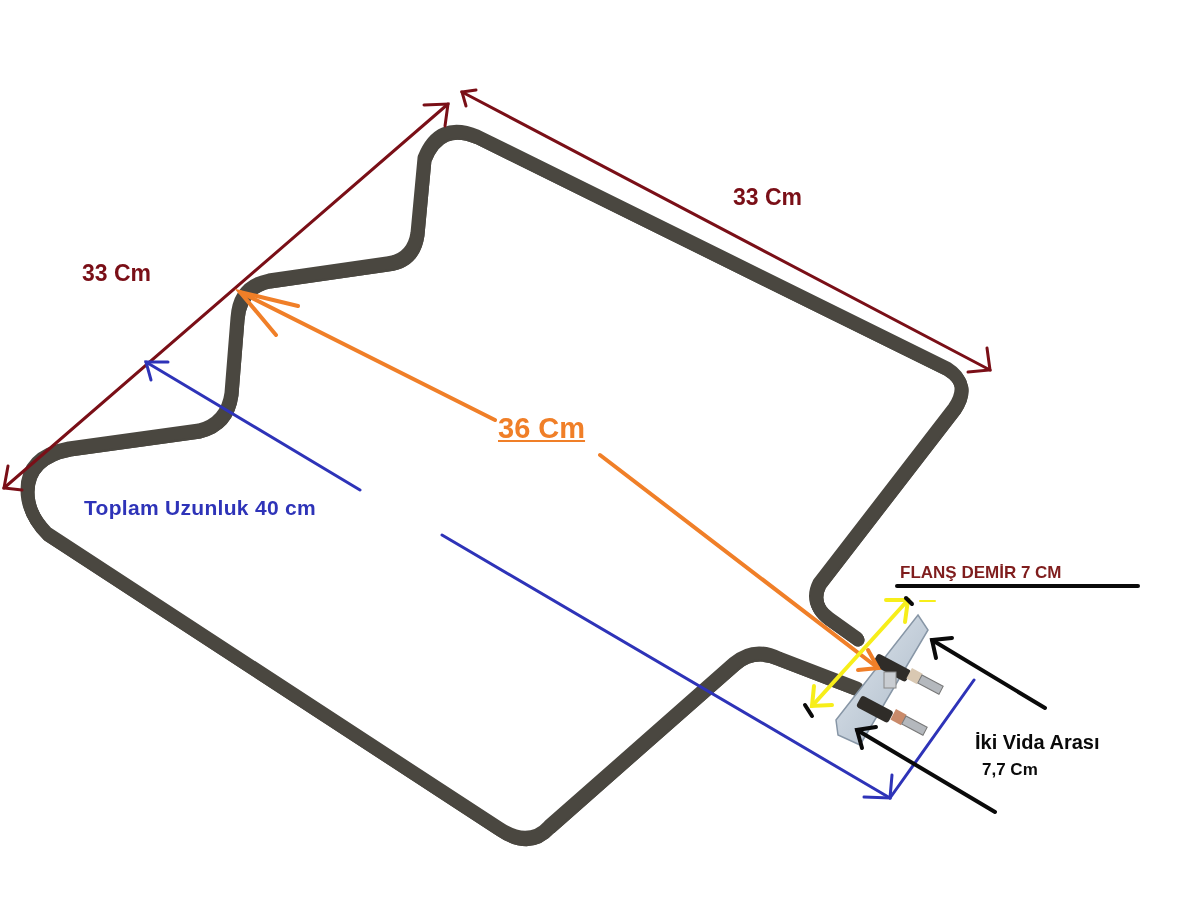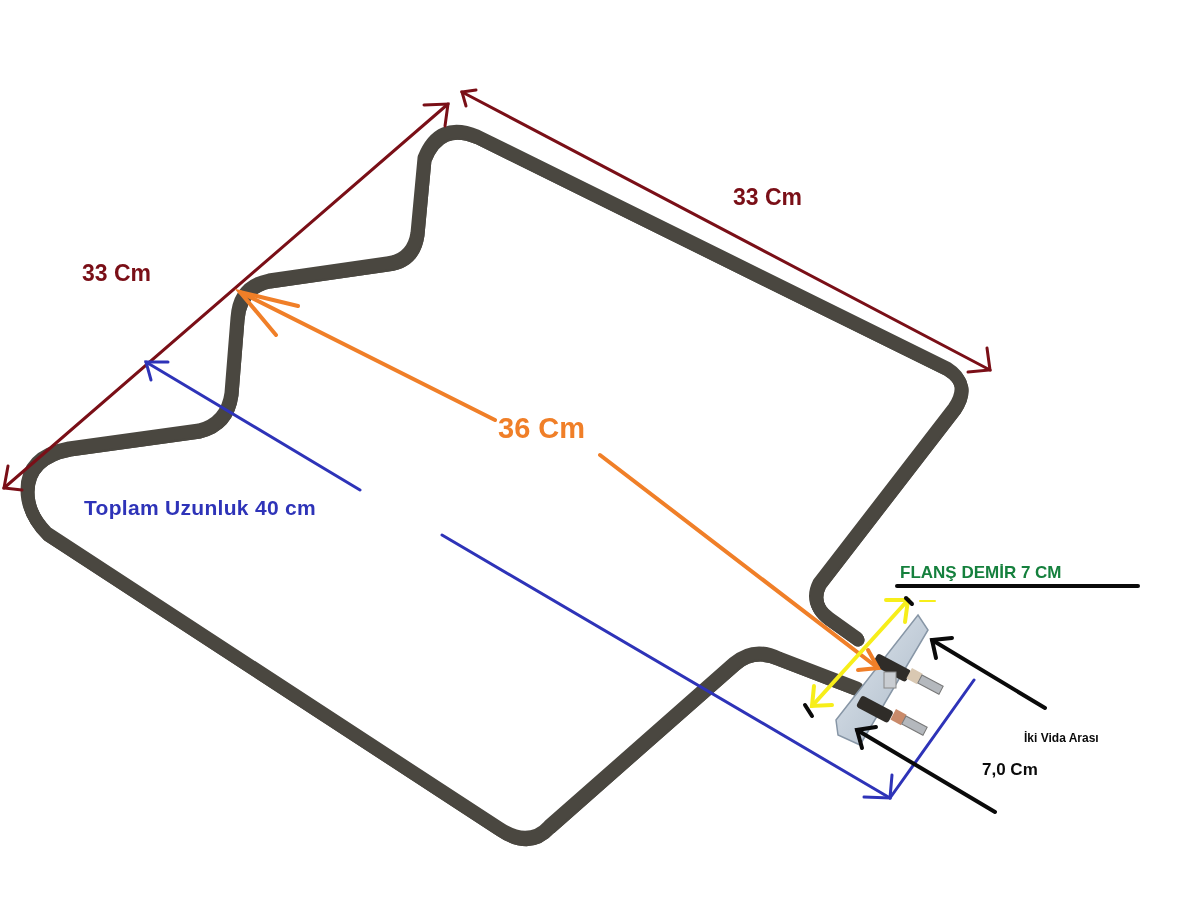--- a/index.html
+++ b/index.html
@@ -1,24 +1,24 @@
 <!DOCTYPE html>
 <html><head>
   <meta charset="utf-8">
   <style>
     html, body { margin: 0; padding: 0; background: #ffffff; }
     body { width: 1180px; height: 920px; overflow: hidden; position: relative; font-family: "Liberation Sans", "DejaVu Sans", sans-serif; }
     #canvas { position: absolute; left: 0; top: 0; width: 1180px; height: 920px; }
     .lbl { position: absolute; font-weight: bold; white-space: nowrap; font-family: "Liberation Sans", "DejaVu Sans", sans-serif; }
     #lbl-top { left: 733px; top: 184px; font-size: 23px; }
     #lbl-left { left: 82px; top: 260px; font-size: 23px; }
-    #lbl-diag { left: 498px; top: 412px; font-size: 29px; }
+    #lbl-diag { left: 498px; top: 412px; font-size: 29px; text-decoration: underline; }
     #lbl-total { left: 84px; top: 496px; font-size: 21px; letter-spacing: 0.3px; }
     #lbl-flange { left: 900px; top: 563px; font-size: 17px; }
-    #lbl-screw1 { left: 1024px; top: 731px; font-size: 12px; }
+    #lbl-screw1 { left: 975px; top: 731px; font-size: 20px; }
     #lbl-screw2 { left: 982px; top: 760px; font-size: 17px; }
   </style>
 </head>
 <body>
 
 <svg id="canvas" viewBox="0 0 1180 920" xmlns="http://www.w3.org/2000/svg">
   <defs>
     <linearGradient id="plateGrad" x1="0" y1="0" x2="1" y2="1">
       <stop offset="0" stop-color="#e1e8ef"></stop>
       <stop offset="1" stop-color="#a9b7c6"></stop>
@@ -96,15 +96,15 @@
     <polyline points="952,638 932,640 936,658"></polyline>
     <line x1="995" y1="812" x2="857" y2="730"></line>
     <polyline points="876,727 857,730 862,748"></polyline>
   </g>
 </svg>
 
 <div class="lbl" id="lbl-top" style="color:#7a0f17">33 Cm</div>
 <div class="lbl" id="lbl-left" style="color:#7a0f17">33 Cm</div>
 <div class="lbl" id="lbl-diag" style="color:#f07f28">36 Cm</div>
 <div class="lbl" id="lbl-total" style="color:#2e33b8">Toplam Uzunluk 40 cm</div>
-<div class="lbl" id="lbl-flange" style="color:#15803d">FLANŞ DEMİR 7 CM</div>
+<div class="lbl" id="lbl-flange" style="color:#7f1d1d">FLANŞ DEMİR 7 CM</div>
 <div class="lbl" id="lbl-screw1" style="color:#0a0a0a">İki Vida Arası</div>
-<div class="lbl" id="lbl-screw2" style="color:#0a0a0a">7,0 Cm</div>
+<div class="lbl" id="lbl-screw2" style="color:#0a0a0a">7,7 Cm</div>
 
 </body></html>

